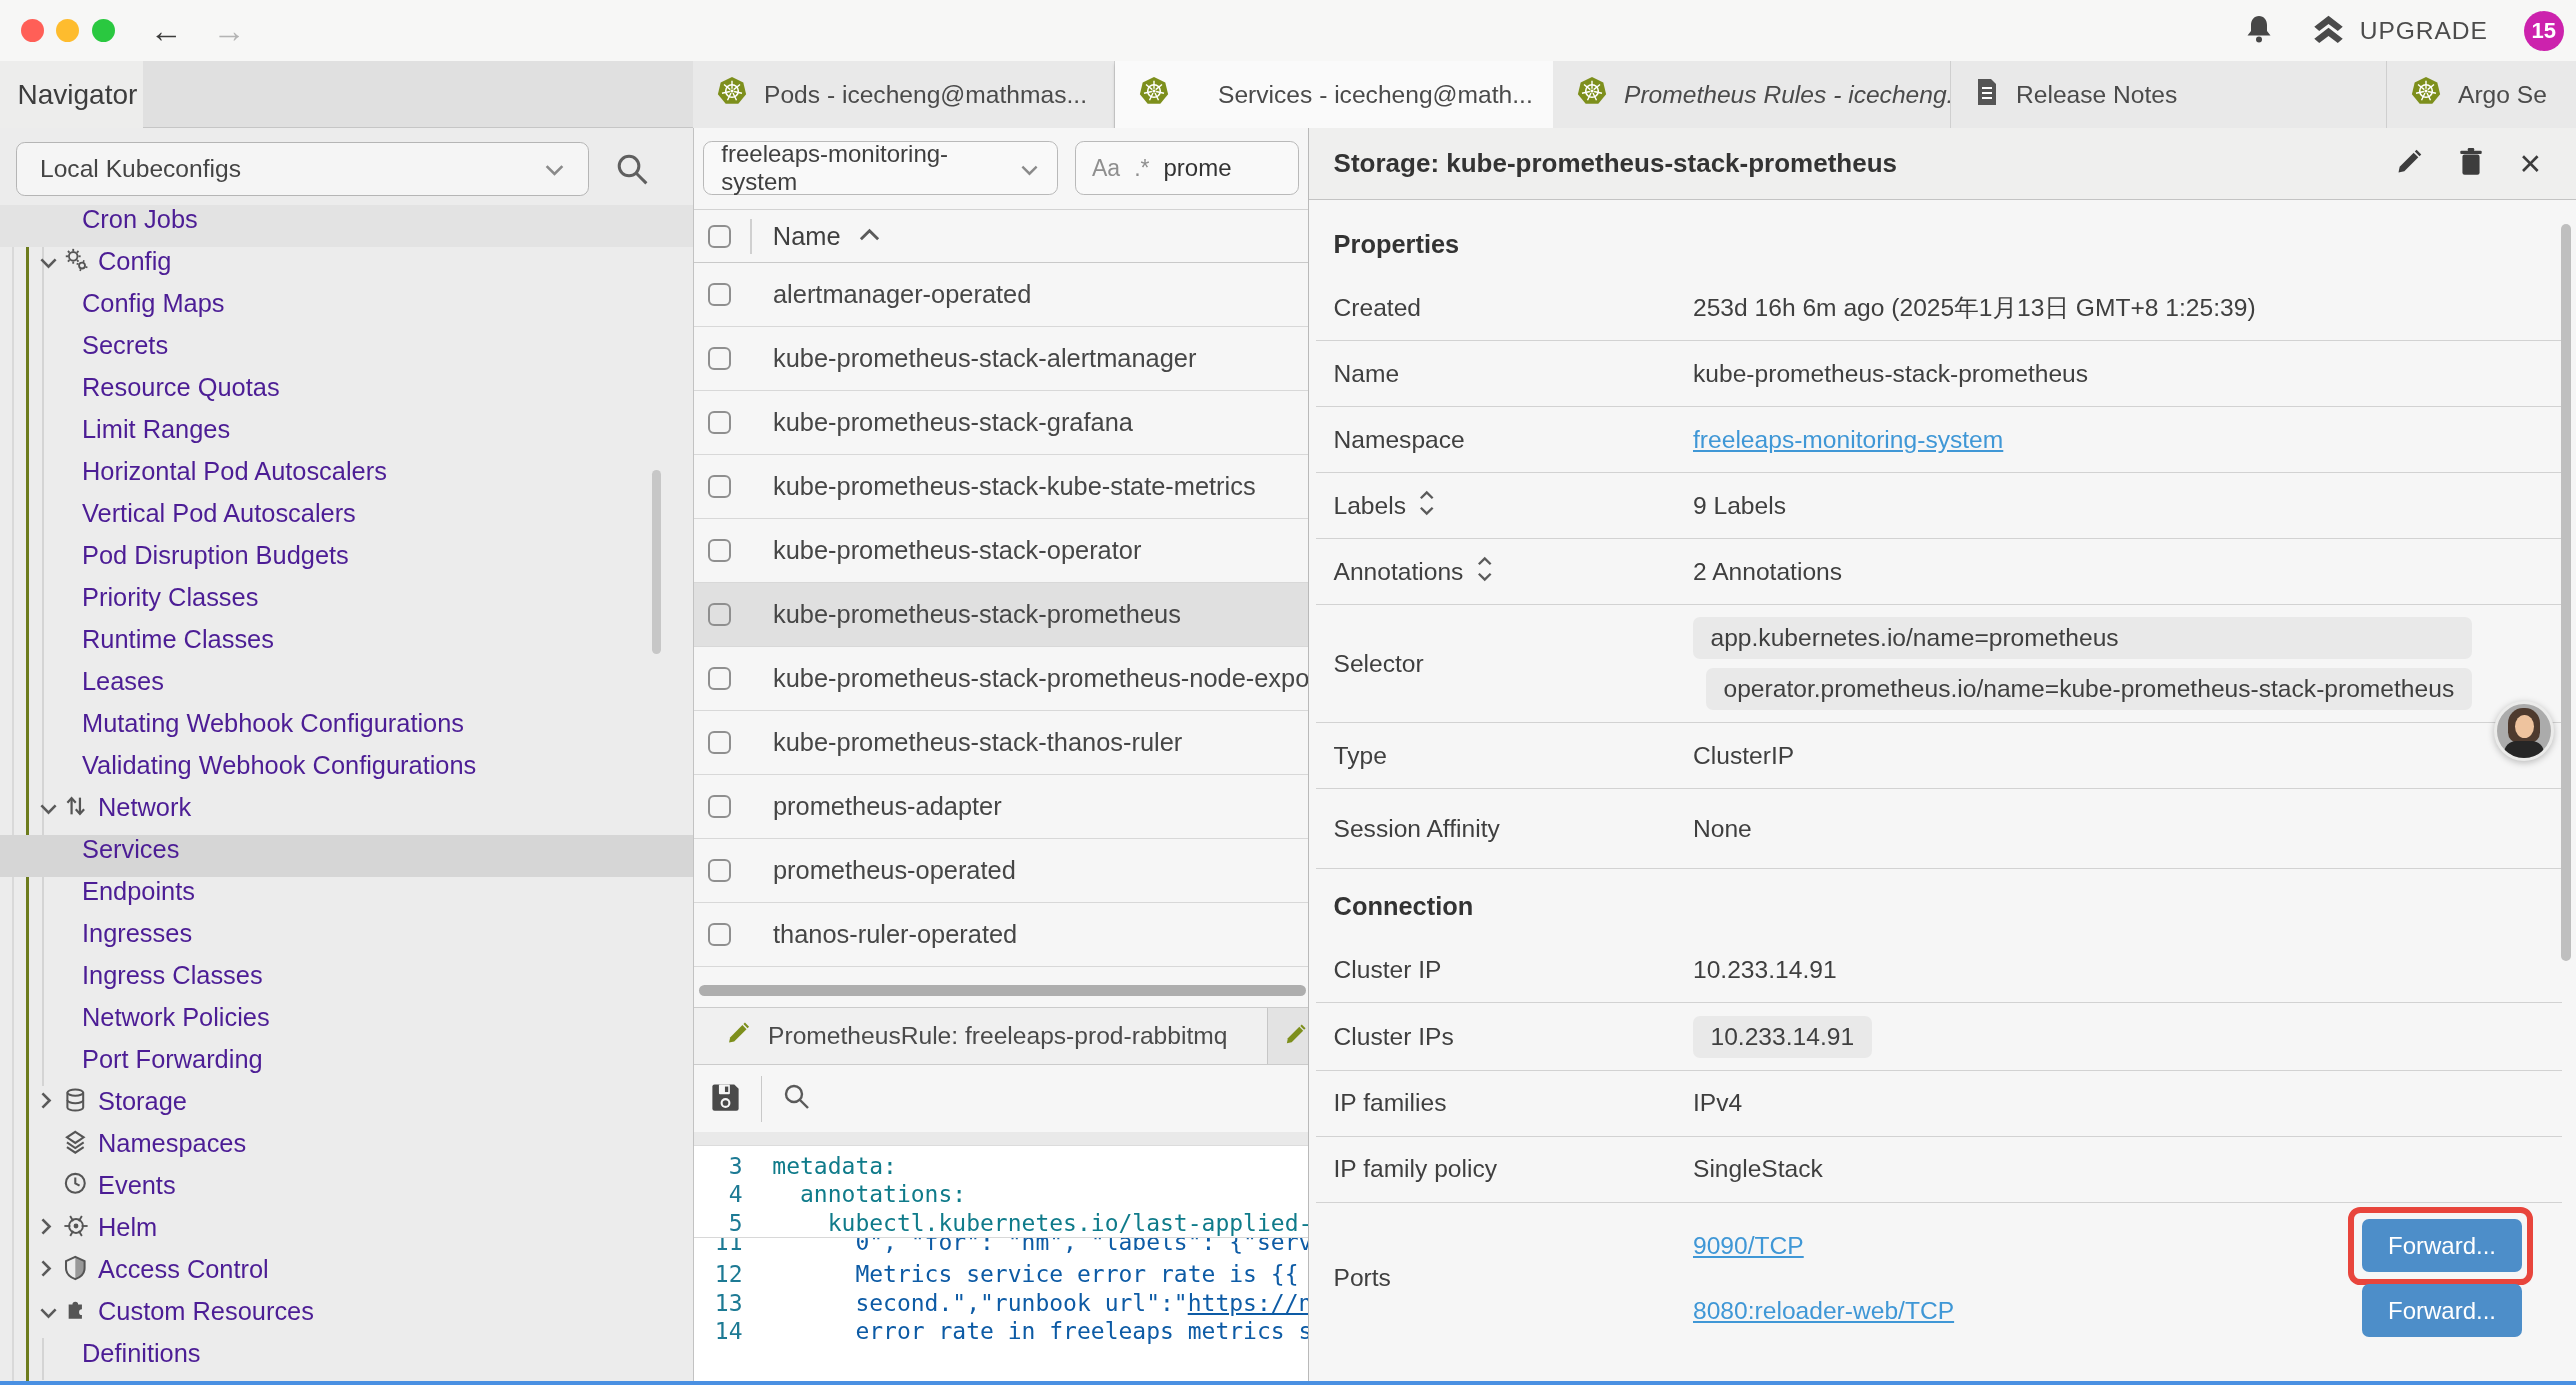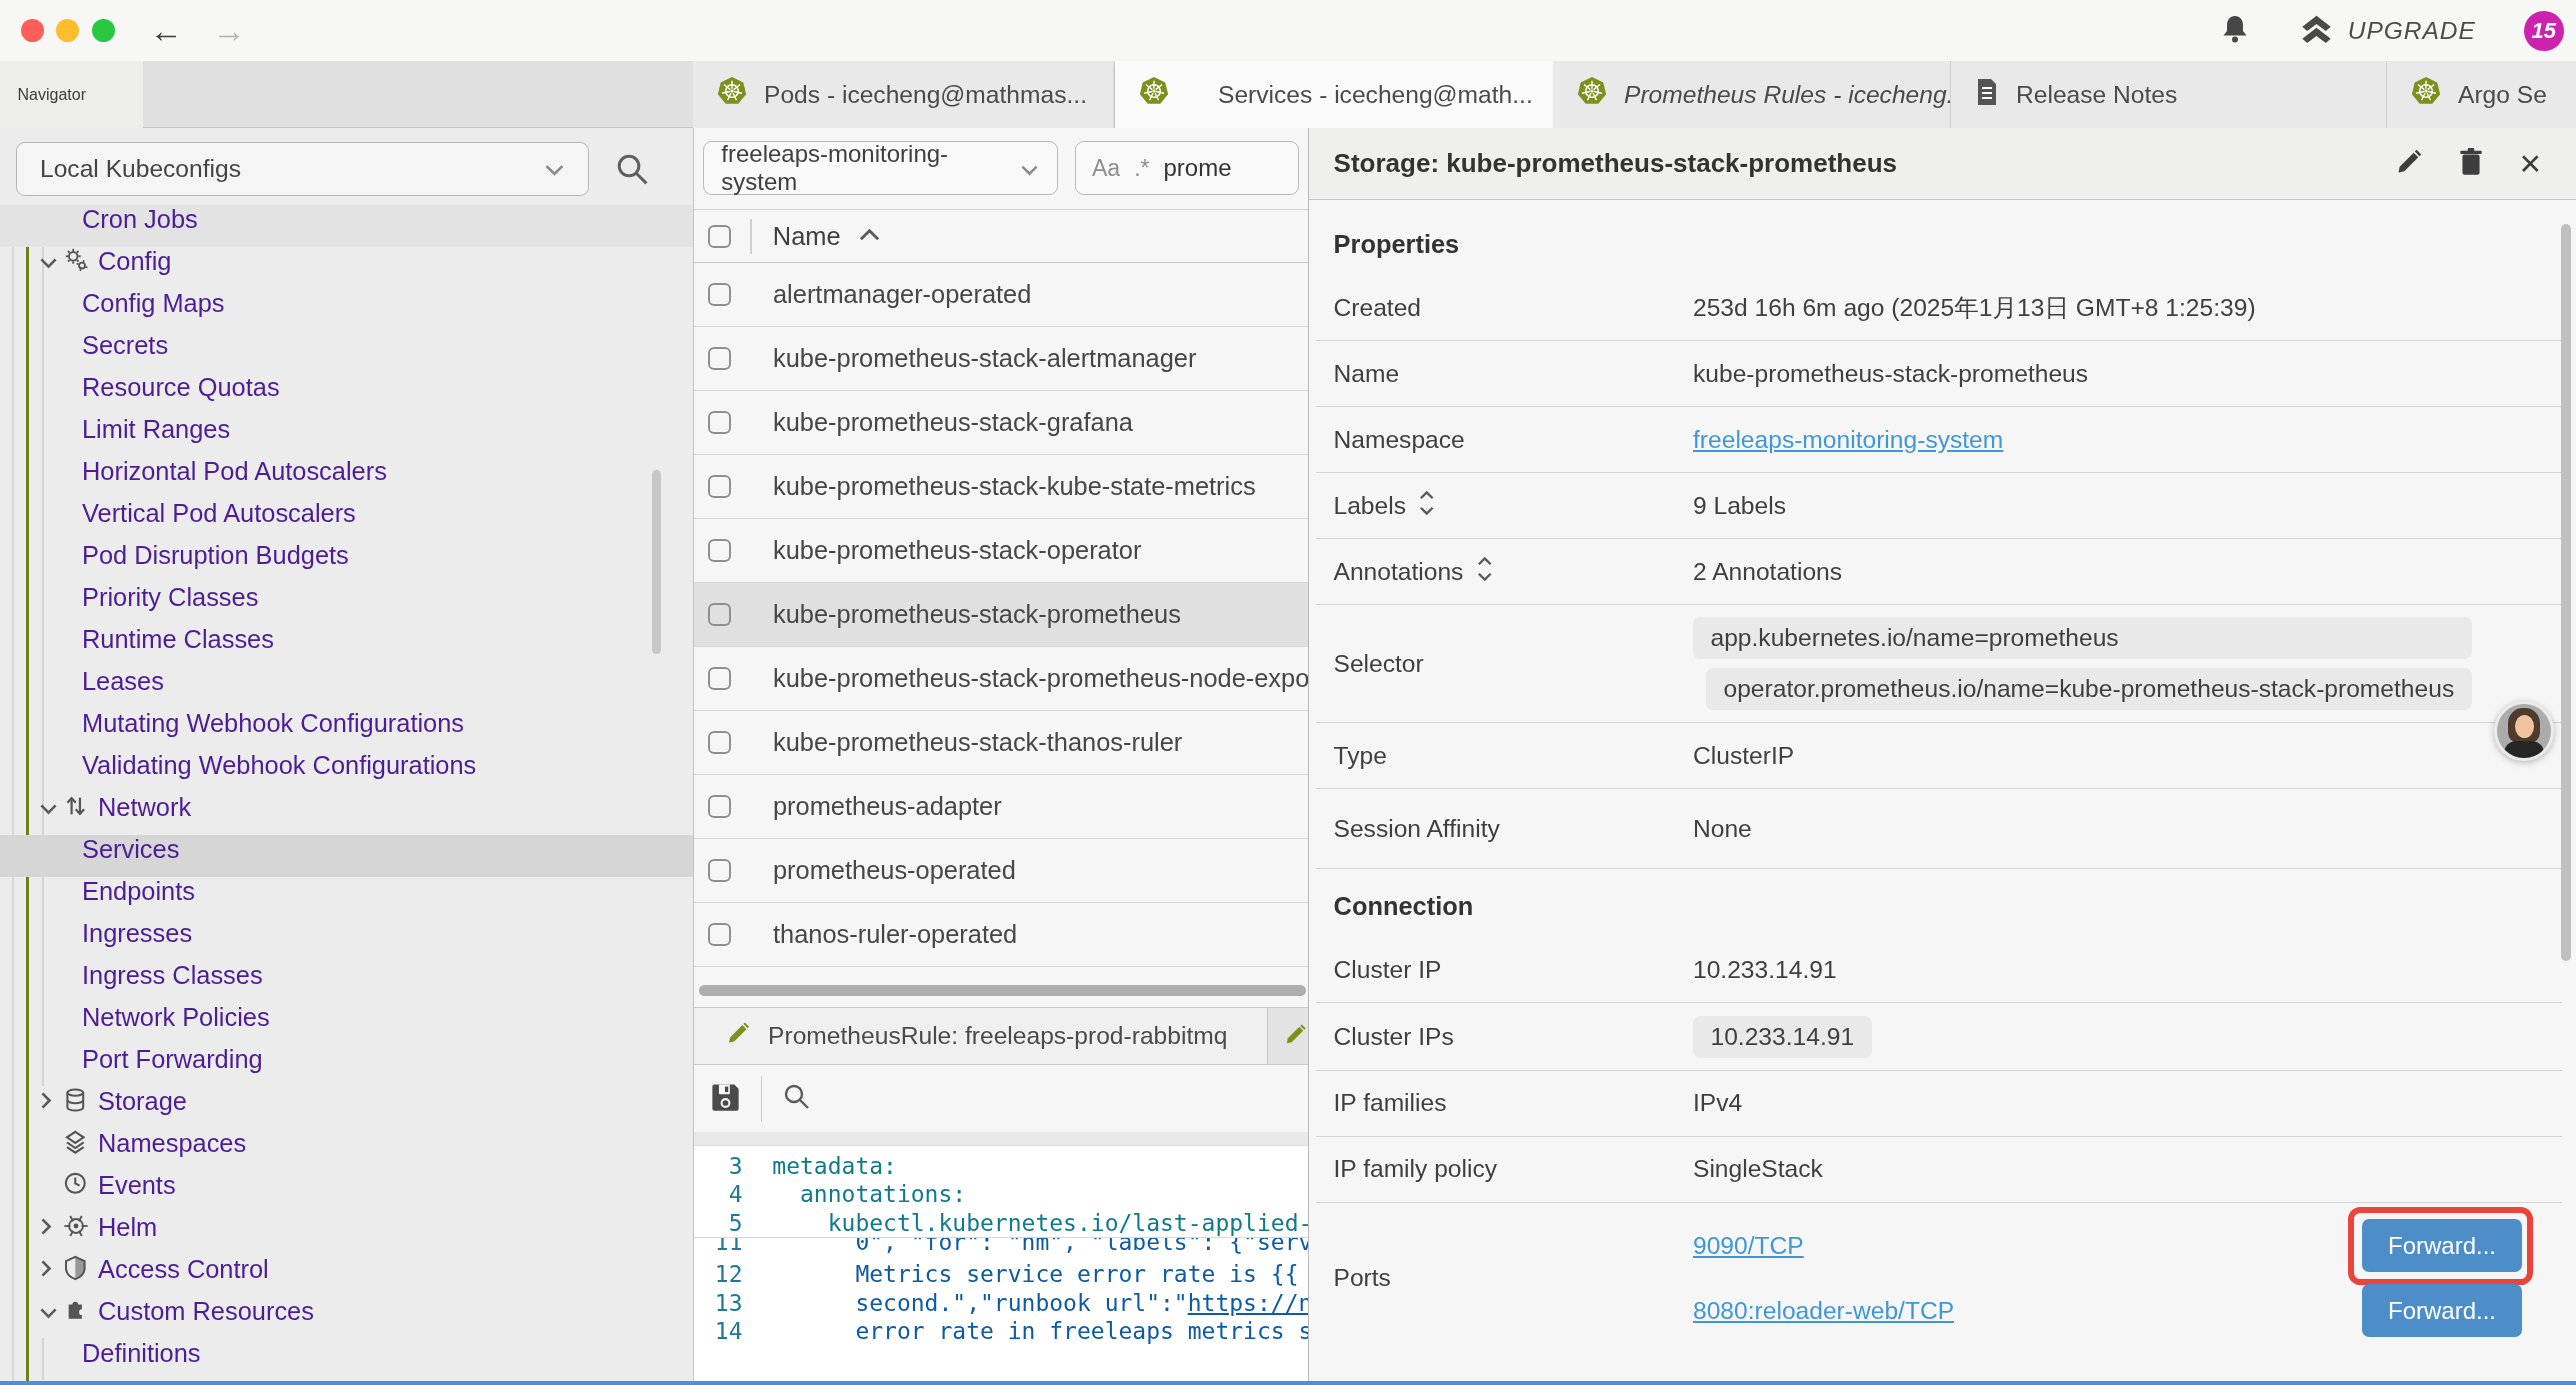--- a/index.html
+++ b/index.html
@@ -6,28 +6,28 @@
   html,body { width:2576px; height:1385px; overflow:hidden; }
   body { font-family:"Liberation Sans", sans-serif; color:#3f3f3f; background:#ececec; }
   #root { position:relative; width:2576px; height:1385px; background:#ececec; overflow:hidden; }
 
   
   #topbar { position:absolute; left:0; top:0; width:2576px; height:61px; background:#f7f7f6; display:flex; align-items:center; }
   .traffic { width:23px; height:23px; border-radius:50%; margin-left:12.3px; }
   .traffic:first-child { margin-left:21px; }
   .nav-arrow { font-size:33px; line-height:1; margin-left:35px; color:#3c3c3c; }
   .nav-arrow.fwd { color:#b4b4b4; margin-left:30px; }
-  #topbar-right { margin-left:auto; display:flex; align-items:center; gap:48px; padding-right:12.3px;font-style:italic; }
+  #topbar-right { margin-left:auto; display:flex; align-items:center; gap:36px; padding-right:12.3px; }
   #upgrade { display:flex; align-items:center; gap:14px; }
   #upgrade-label { font-size:24.6px; letter-spacing:0.9px; color:#4c4c4c; }
   #notif-badge { width:40px; height:40px; border-radius:50%; background:#cc22ad; color:#fff; font-size:22px; font-weight:bold; display:flex; align-items:center; justify-content:center; }
 
   
   #tabstrip { position:absolute; left:0; top:61px; width:2576px; height:67px; background:#e0e0e0; border-bottom:1.8px solid #c6c6c6; display:flex; }
-  #navigator-tab { width:143px; height:67px; background:#ededec; display:flex; align-items:center; padding-left:17.5px; font-size:16px; color:#3d3d3d; }
+  #navigator-tab { width:143px; height:67px; background:#ededec; display:flex; align-items:center; padding-left:17.5px; font-size:28px; color:#3d3d3d; }
   #tabstrip-gap { width:550px; }
   .wtab { height:67px; display:flex; align-items:center; gap:16px; padding:0 23px; font-size:24.6px; color:#4a4a4a; background:#e9e9e9; border-right:1.8px solid #cfcfcf; white-space:nowrap; overflow:hidden; }
   .wtab:nth-of-type(1){ width:422px; }
   .wtab:nth-of-type(2){ width:438px; }
   .wtab:nth-of-type(3){ width:398px; }
   .wtab:nth-of-type(4){ width:436px; }
   .wtab:nth-of-type(5){ flex:1; border-right:none; }
   .wtab.active { background:#fafafa; box-shadow:0 2.6px 3.5px rgba(0,0,0,.18); border-right:none;gap:48px; }
   .wtab.preview .wtab-label { font-style:italic; }
   .wtab .close-x { margin-left:auto; font-size:30px; color:#555; padding-left:10.5px; }

